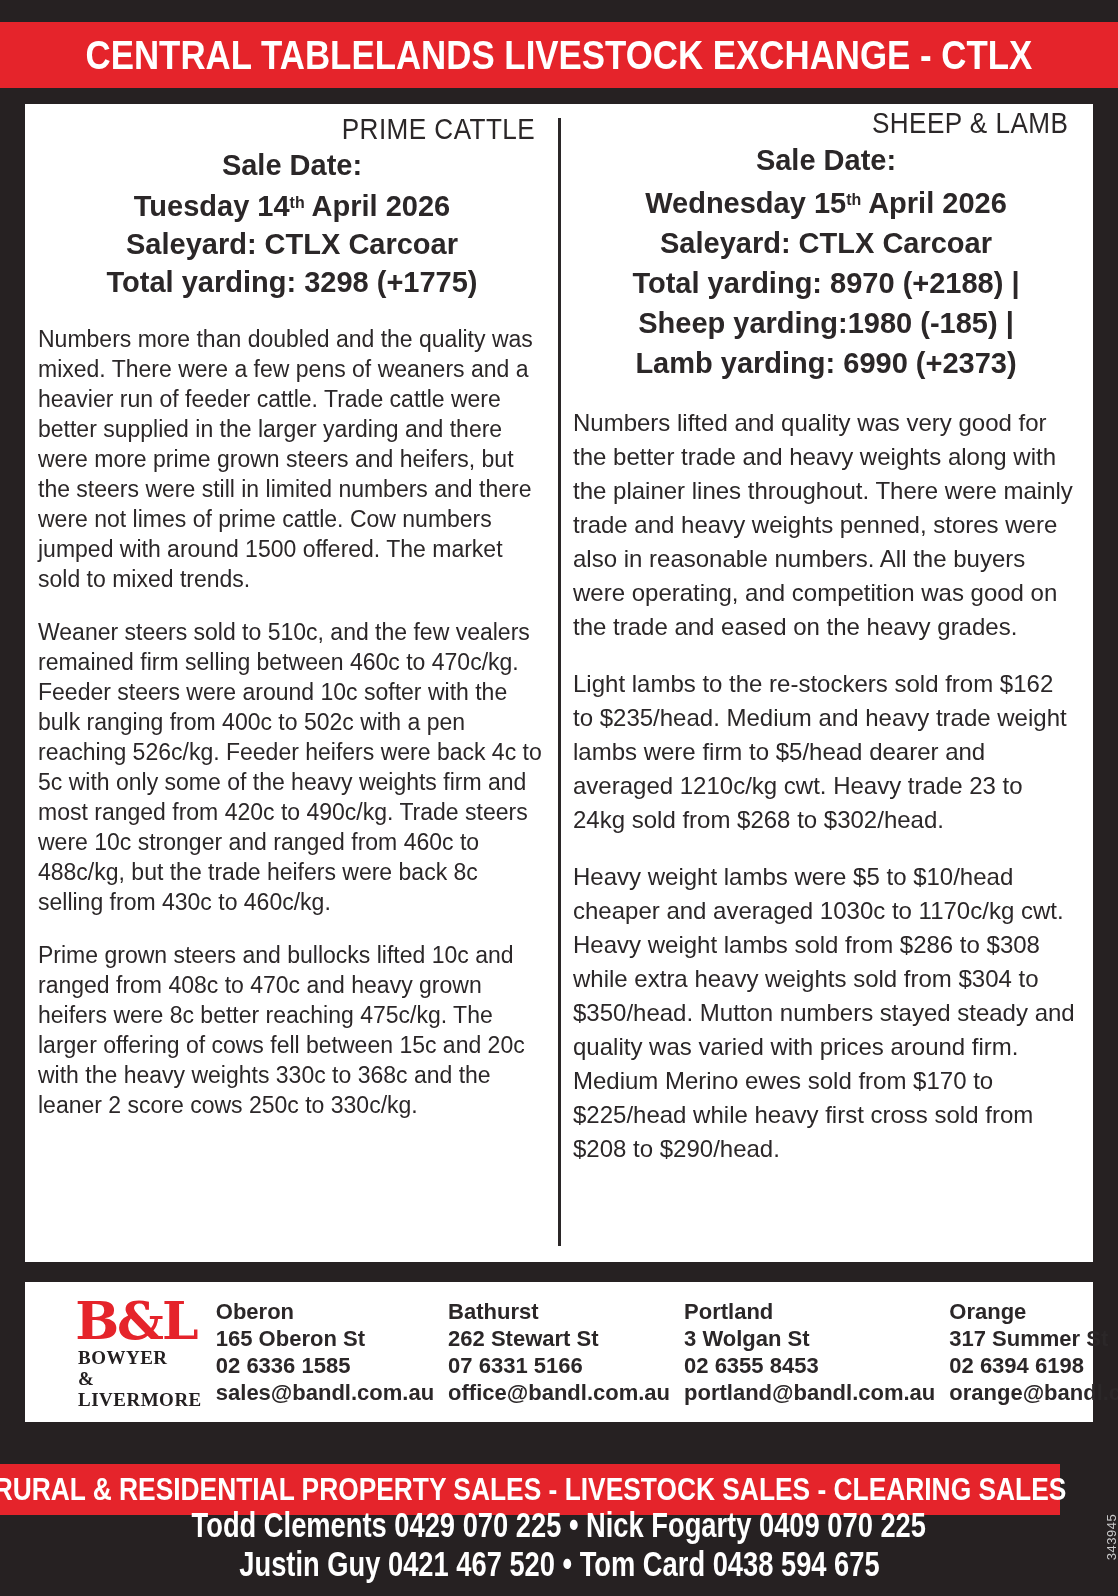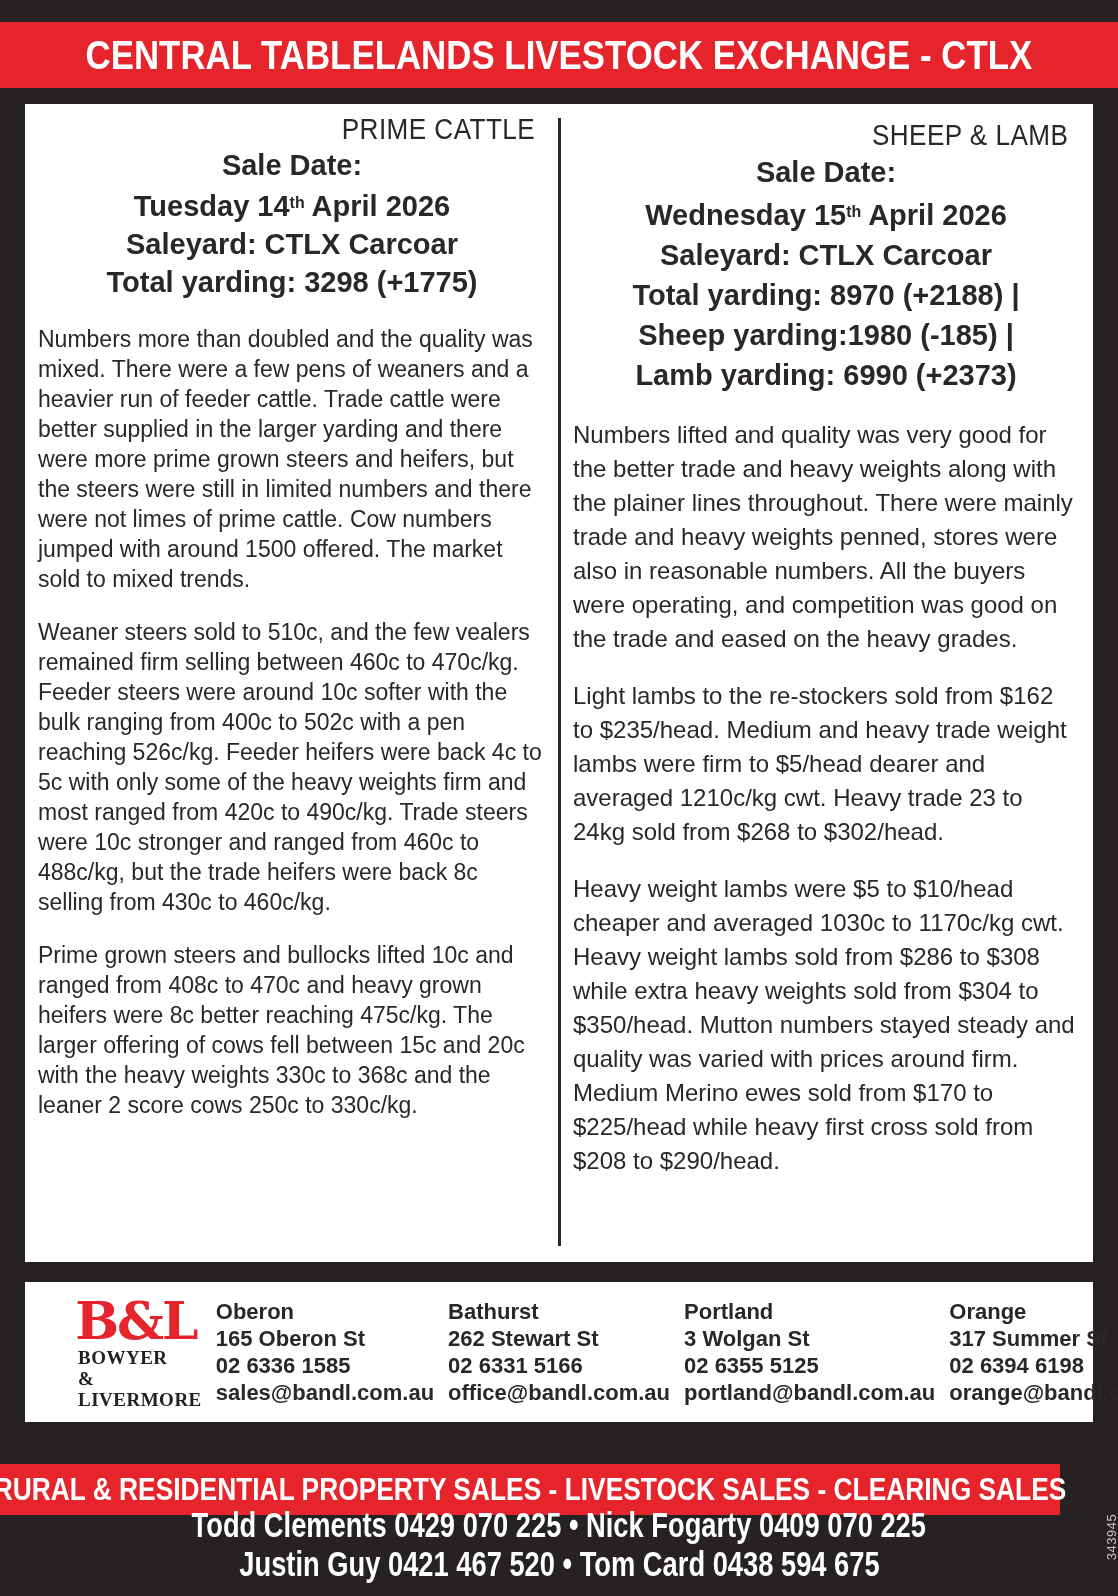--- a/index.html
+++ b/index.html
@@ -19,21 +19,21 @@
   .hdr-text{font-size:41px;font-weight:bold;color:#ffffff;letter-spacing:0px;}
 
   
   .main-panel{
     position:absolute;top:104px;left:25px;width:1068px;height:1158px;
     background:#ffffff;display:flex;
   }
   .col{box-sizing:border-box;}
   .col-left{width:533px;padding:9px 12px 0 13px;}
   .vdivider{width:3px;background:#2b2728;margin:14px 0 16px;}
-  .col-right{width:532px;padding:15px 14px 0 12px;}
+  .col-right{width:532px;padding:3px 14px 0 12px;}
   .col-title{margin:0;text-align:right;font-size:29px;font-weight:normal;}
   .col-title .cond{transform:scaleX(.9);letter-spacing:.5px;}
   .saleinfo{margin-top:0;text-align:center;font-weight:bold;font-size:29px;line-height:38px;}
   .col-right .saleinfo{line-height:40px;}
   .saleinfo sup{font-size:.55em;vertical-align:.5em;}
   .col-left p{margin:23px 0 0;font-size:23px;line-height:30px;}
   .col-right p{margin:23px 0 0;font-size:24px;line-height:34px;}
 
   
   .office-panel{
@@ -131,29 +131,29 @@
       <div>Oberon</div>
       <div>165 Oberon St</div>
       <div>02 6336 1585</div>
       <div>sales@bandl.com.au</div>
     </div>
     <div class="o-div"></div>
 
     <div class="office">
       <div>Bathurst</div>
       <div>262 Stewart St</div>
-      <div>02 6331 5166</div>
+      <div>07 6331 5166</div>
       <div>office@bandl.com.au</div>
     </div>
     <div class="o-div"></div>
 
     <div class="office">
       <div>Portland</div>
       <div>3 Wolgan St</div>
-      <div>02 6355 5125</div>
+      <div>02 6355 8453</div>
       <div>portland@bandl.com.au</div>
     </div>
     <div class="o-div"></div>
 
     <div class="office">
       <div>Orange</div>
       <div>317 Summer St</div>
       <div>02 6394 6198</div>
       <div>orange@bandl.com.au</div>
     </div>

